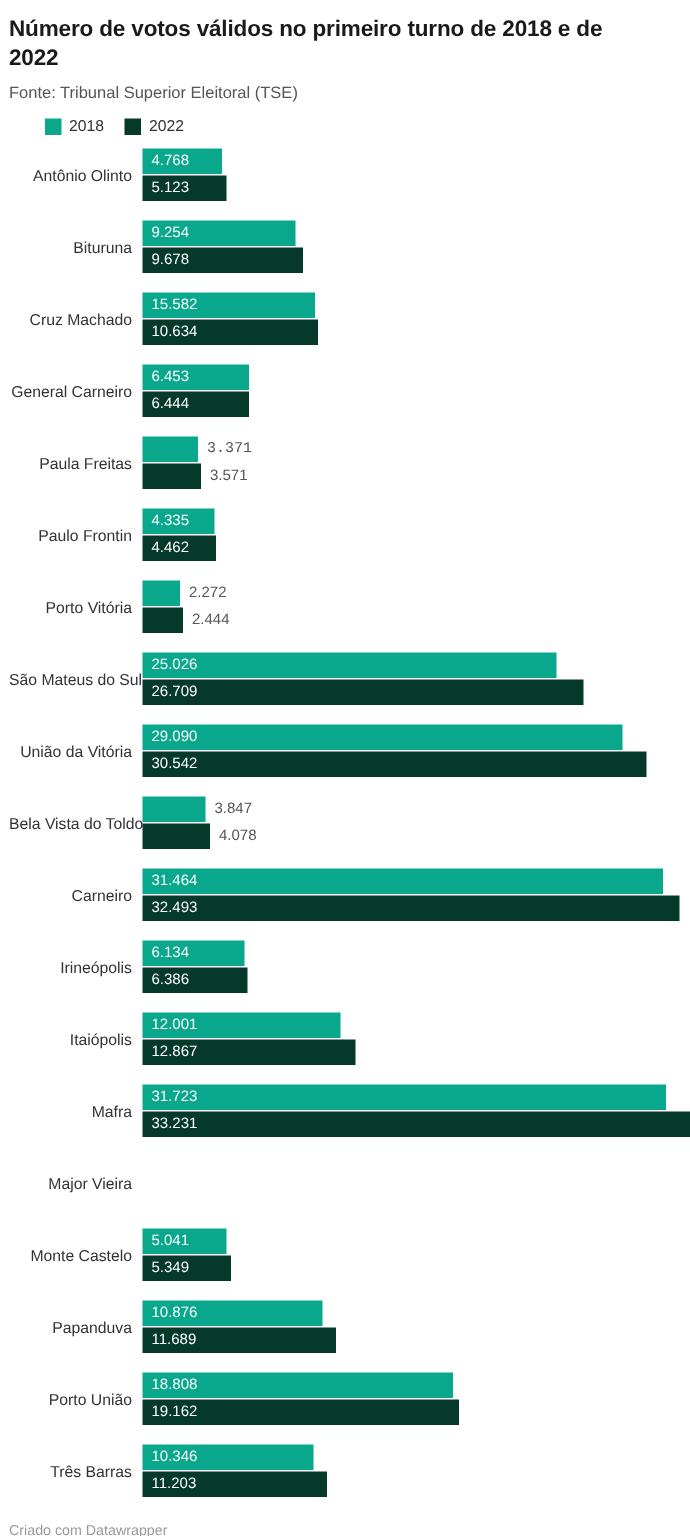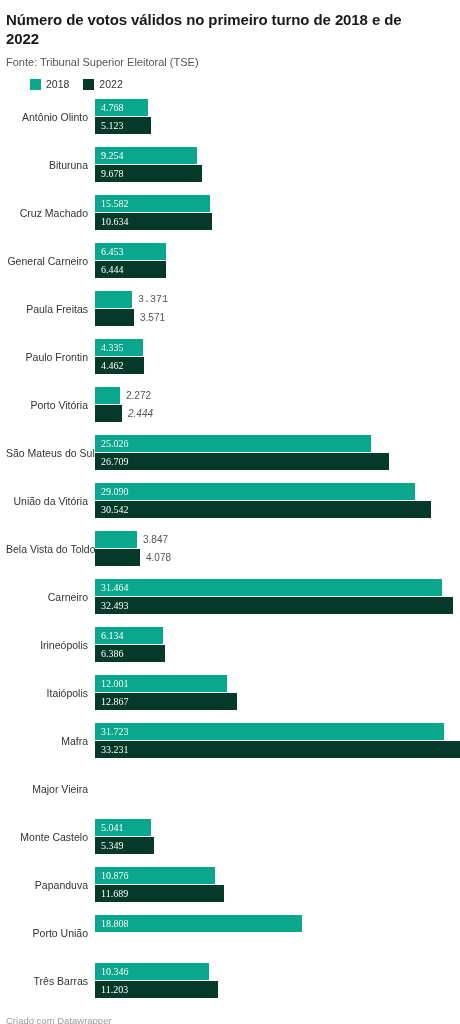--- a/index.html
+++ b/index.html
@@ -102,21 +102,20 @@
     position: absolute;
     top: 0;
     height: 17px;
     line-height: 17px;
     font-size: 10px;
     white-space: nowrap;
   }
   .bar-value.inside {
     left: 6px;
     color: #ffffff;
-    font-family: Liberation Serif, serif;
   }
   .bar-value.outside {
     color: #555555;
     padding-left: 6px;
   }
   .chart-footer {
     position: absolute;
     left: 6px;
     bottom: 9px;
     font-size: 9.5px;
@@ -224,21 +223,21 @@
       </div>
       <div class="row">
         <div class="row-label">Porto Vitória</div>
         <div class="bars">
           <div class="bar-line">
             <div class="bar bar-2018" style="width: 25px; background: rgb(9, 167, 139);"></div>
             <span class="bar-value outside" style="left: 25px;">2.272</span>
           </div>
           <div class="bar-line">
             <div class="bar bar-2022" style="width: 27px; background: rgb(5, 58, 43);"></div>
-            <span class="bar-value outside" style="left: 27px; font-style: italic;">2.444</span>
+            <span class="bar-value outside" style="left: 27px;">2.444</span>
           </div>
         </div>
       </div>
       <div class="row">
         <div class="row-label">São Mateus do Sul</div>
         <div class="bars">
           <div class="bar-line">
             <div class="bar bar-2018" style="width: 276px; background: rgb(9, 167, 139);"></div>
             <span class="bar-value inside">25.026</span>
           </div>
@@ -355,20 +354,24 @@
           </div>
         </div>
       </div>
       <div class="row">
         <div class="row-label">Porto União</div>
         <div class="bars">
           <div class="bar-line">
             <div class="bar bar-2018" style="width: 207px; background: rgb(9, 167, 139);"></div>
             <span class="bar-value inside">18.808</span>
           </div>
+          <div class="bar-line">
+            <div class="bar bar-2022" style="width: 211px; background: rgb(5, 58, 43);"></div>
+            <span class="bar-value inside">19.162</span>
+          </div>
         </div>
       </div>
       <div class="row">
         <div class="row-label">Três Barras</div>
         <div class="bars">
           <div class="bar-line">
             <div class="bar bar-2018" style="width: 114px; background: rgb(9, 167, 139);"></div>
             <span class="bar-value inside">10.346</span>
           </div>
           <div class="bar-line">

